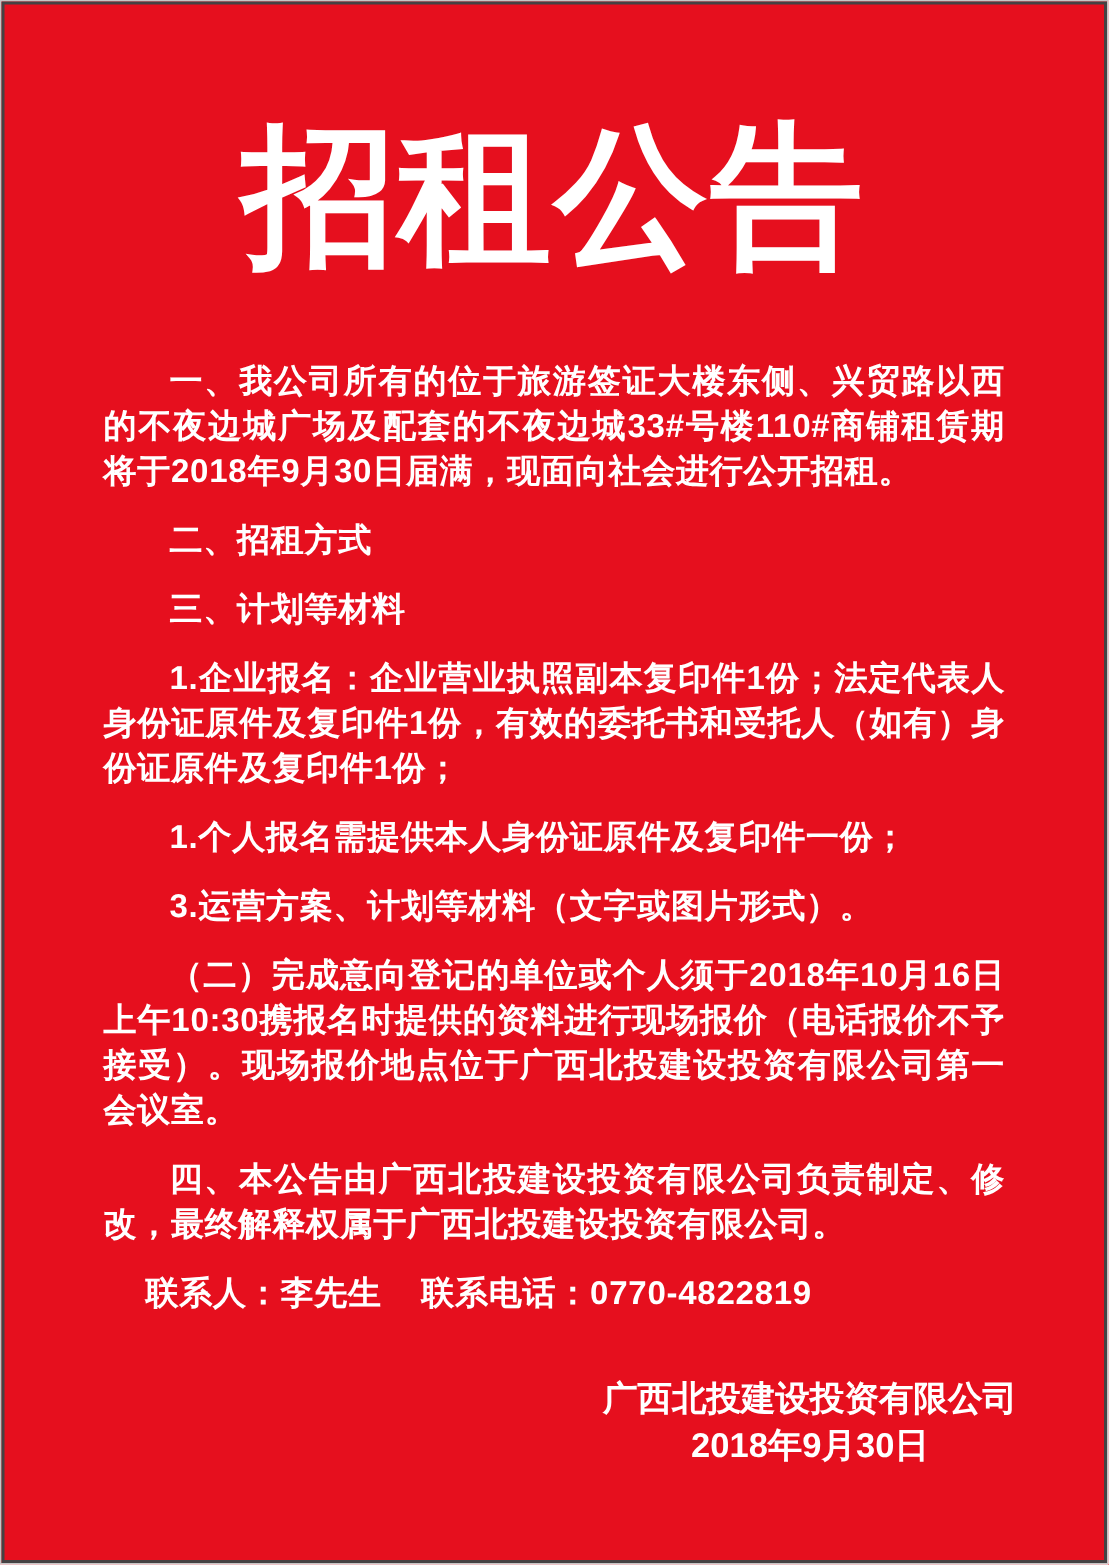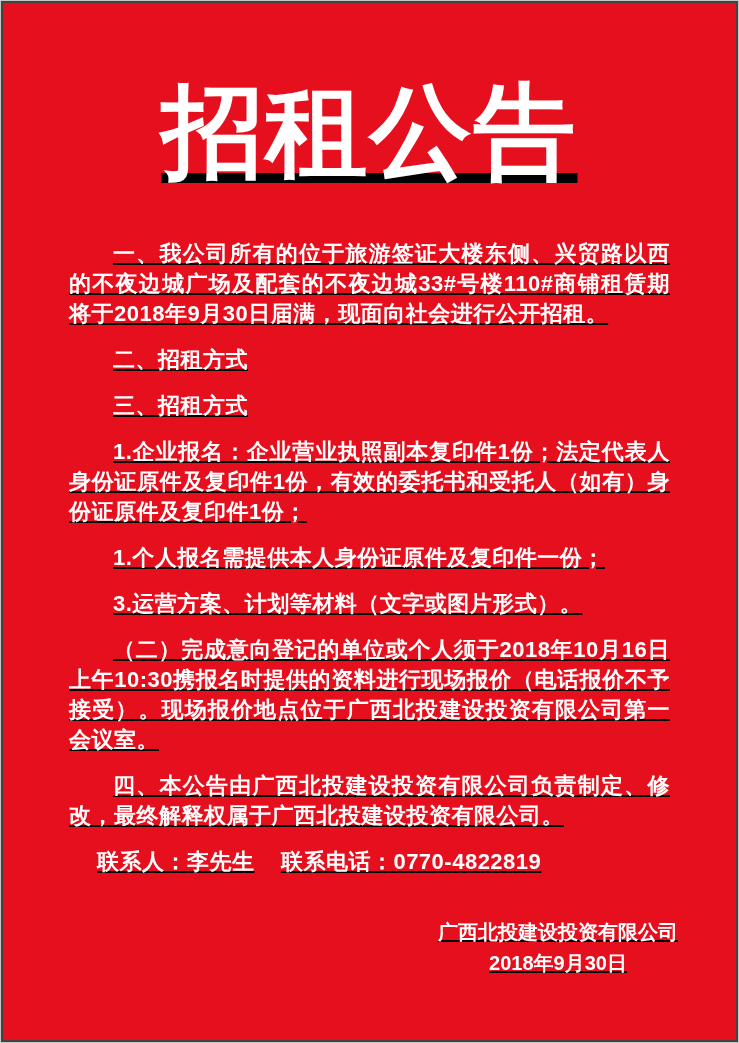--- a/index.html
+++ b/index.html
@@ -52,38 +52,38 @@
   }
   .contact-phone-label {
     margin-left: 1.2em;
   }
   .signature {
     margin-top: 40px;
     margin-left: auto;
     margin-right: 8px;
     width: fit-content;
     text-align: center;
-    font-size: 20px;
+    font-size: 23px;
     line-height: 31px;
   }
 </style>
 </head>
 <body>
 
-<div class="frame" style="border-color: rgb(198, 198, 198); text-decoration: underline;">
+<div class="frame" style="border-color: rgb(198, 198, 198);">
   <div class="poster" style="background: rgb(230, 15, 30); color: rgb(255, 255, 255); border-color: rgb(69, 66, 67);">
 
     <h1 class="title">招租公告</h1>
 
     <div class="body-text">
 
       <div>
           <p class="para">一、我公司所有的位于旅游签证大楼东侧、兴贸路以西的不夜边城广场及配套的不夜边城33#号楼110#商铺租赁期将于2018年9月30日届满，现面向社会进行公开招租。</p>
           <p class="para">二、招租方式</p>
-          <p class="para">三、招租方式</p>
+          <p class="para">三、计划等材料</p>
           <p class="para">1.企业报名：企业营业执照副本复印件1份；法定代表人身份证原件及复印件1份，有效的委托书和受托人（如有）身份证原件及复印件1份；</p>
           <p class="para">1.个人报名需提供本人身份证原件及复印件一份；</p>
           <p class="para">3.运营方案、计划等材料（文字或图片形式）。</p>
           <p class="para">（二）完成意向登记的单位或个人须于2018年10月16日上午10:30携报名时提供的资料进行现场报价（电话报价不予接受）。现场报价地点位于广西北投建设投资有限公司第一会议室。</p>
           <p class="para">四、本公告由广西北投建设投资有限公司负责制定、修改，最终解释权属于广西北投建设投资有限公司。</p>
         </div>
 
       <p class="contact-line">
         <span>联系人：</span><span>李先生</span><span class="contact-phone-label">联系电话：</span><span>0770-4822819</span>
       </p>

